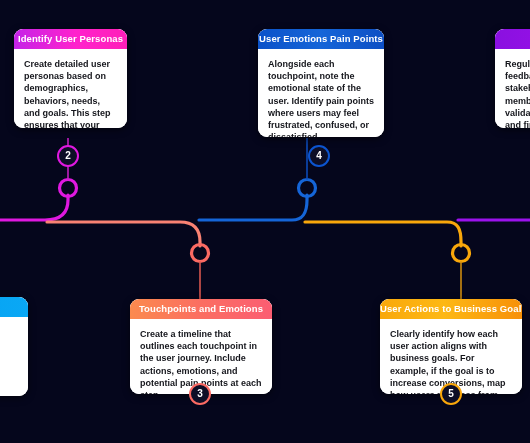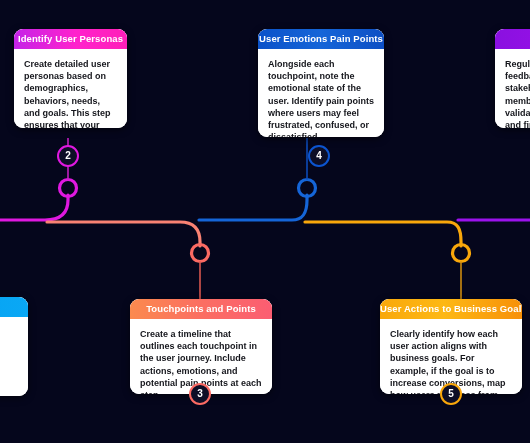--- a/index.html
+++ b/index.html
@@ -137,21 +137,21 @@
 
   <div class="card" style="left:-98px; top:297px; width:126px; height:99px;">
     <div class="card-inner">
       <div class="card-header hdr-sky"></div>
       <div class="card-body">a</div>
     </div>
   </div>
 
   <div class="card" style="left:130px; top:299px; width:142px; height:95px;">
     <div class="card-inner">
-      <div class="card-header hdr-salmon">Touchpoints and Points</div>
+      <div class="card-header hdr-salmon">Touchpoints and Emotions</div>
       <div class="card-body">Create a timeline that outlines each touchpoint in the user journey. Include actions, emotions, and potential pain points at each step.</div>
     </div>
     <div class="badge b-salmon" style="left:59px; top:84px;">3</div>
   </div>
 
   <div class="card" style="left:380px; top:299px; width:142px; height:95px;">
     <div class="card-inner">
       <div class="card-header hdr-orange">User Actions to Business Goals</div>
       <div class="card-body">Clearly identify how each user action aligns with business goals. For example, if the goal is to increase conversions, map how users progress from awareness to conversion.</div>
     </div>

